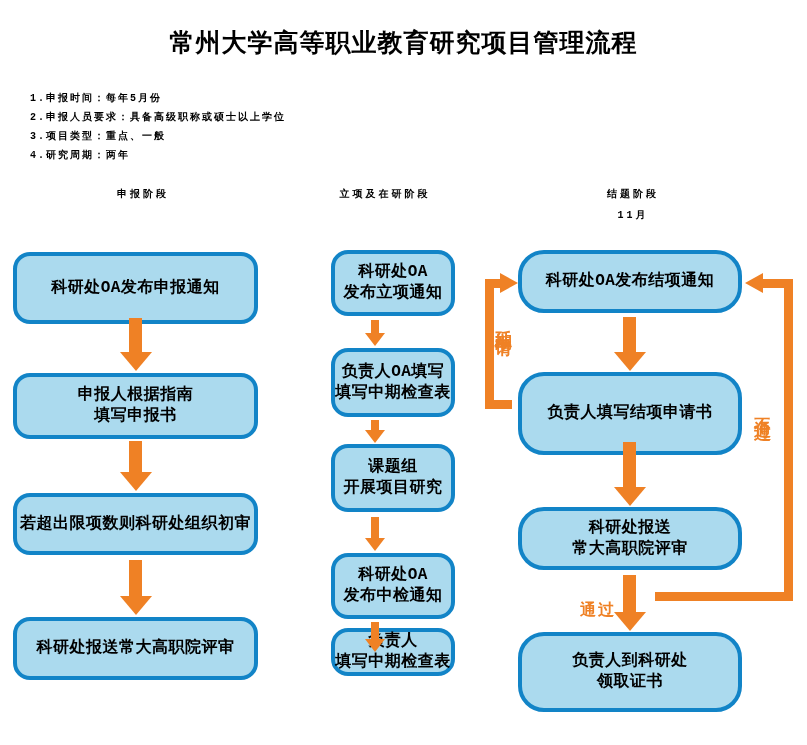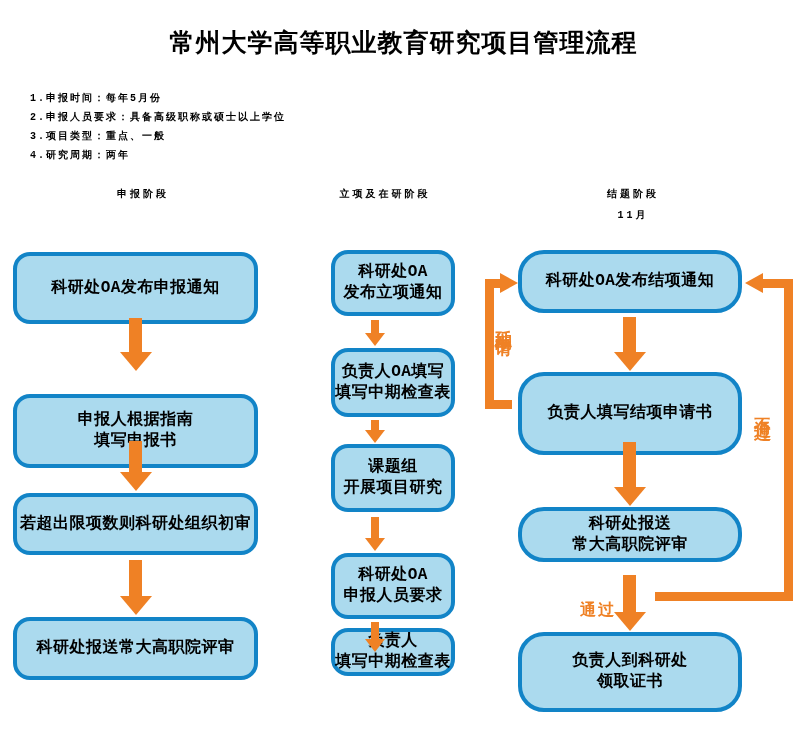--- a/index.html
+++ b/index.html
@@ -76,21 +76,21 @@
     <div>立项及在研阶段</div>
   </div>
   <div class="stage-header sh3">
     <div>结题阶段</div>
     <div>11月</div>
   </div>
 
   <div class="fbox c1" style="top:252px;height:72px">
     <div>科研处OA发布申报通知</div>
   </div>
-  <div class="fbox c1" style="top:394px;height:74px">
+  <div class="fbox c1" style="top:373px;height:66px">
     <div>申报人根据指南</div>
     <div>填写申报书</div>
   </div>
   <div class="fbox c1" style="top:493px;height:62px">
     <div>若超出限项数则科研处组织初审</div>
   </div>
   <div class="fbox c1" style="top:617px;height:63px">
     <div>科研处报送常大高职院评审</div>
   </div>
 
@@ -101,34 +101,34 @@
   <div class="fbox c2" style="top:348px;height:69px">
     <div>负责人OA填写</div>
     <div>填写中期检查表</div>
   </div>
   <div class="fbox c2" style="top:444px;height:68px">
     <div>课题组</div>
     <div>开展项目研究</div>
   </div>
   <div class="fbox c2" style="top:553px;height:66px">
     <div>科研处OA</div>
-    <div>申报人员要求</div>
+    <div>发布中检通知</div>
   </div>
   <div class="fbox c2" style="top:628px;height:48px">
     <div>负责人</div>
     <div>填写中期检查表</div>
   </div>
 
   <div class="fbox c3" style="top:250px;height:63px">
     <div>科研处OA发布结项通知</div>
   </div>
   <div class="fbox c3" style="top:372px;height:83px">
     <div>负责人填写结项申请书</div>
   </div>
-  <div class="fbox c3" style="top:507px;height:55px">
+  <div class="fbox c3" style="top:507px;height:63px">
     <div>科研处报送</div>
     <div>常大高职院评审</div>
   </div>
   <div class="fbox c3" style="top:632px;height:80px">
     <div>负责人到科研处</div>
     <div>领取证书</div>
   </div>
 
   <div class="arr big" style="left:129px;top:318px;height:34px"></div>
   <div class="arr big" style="left:129px;top:441px;height:31px"></div>

